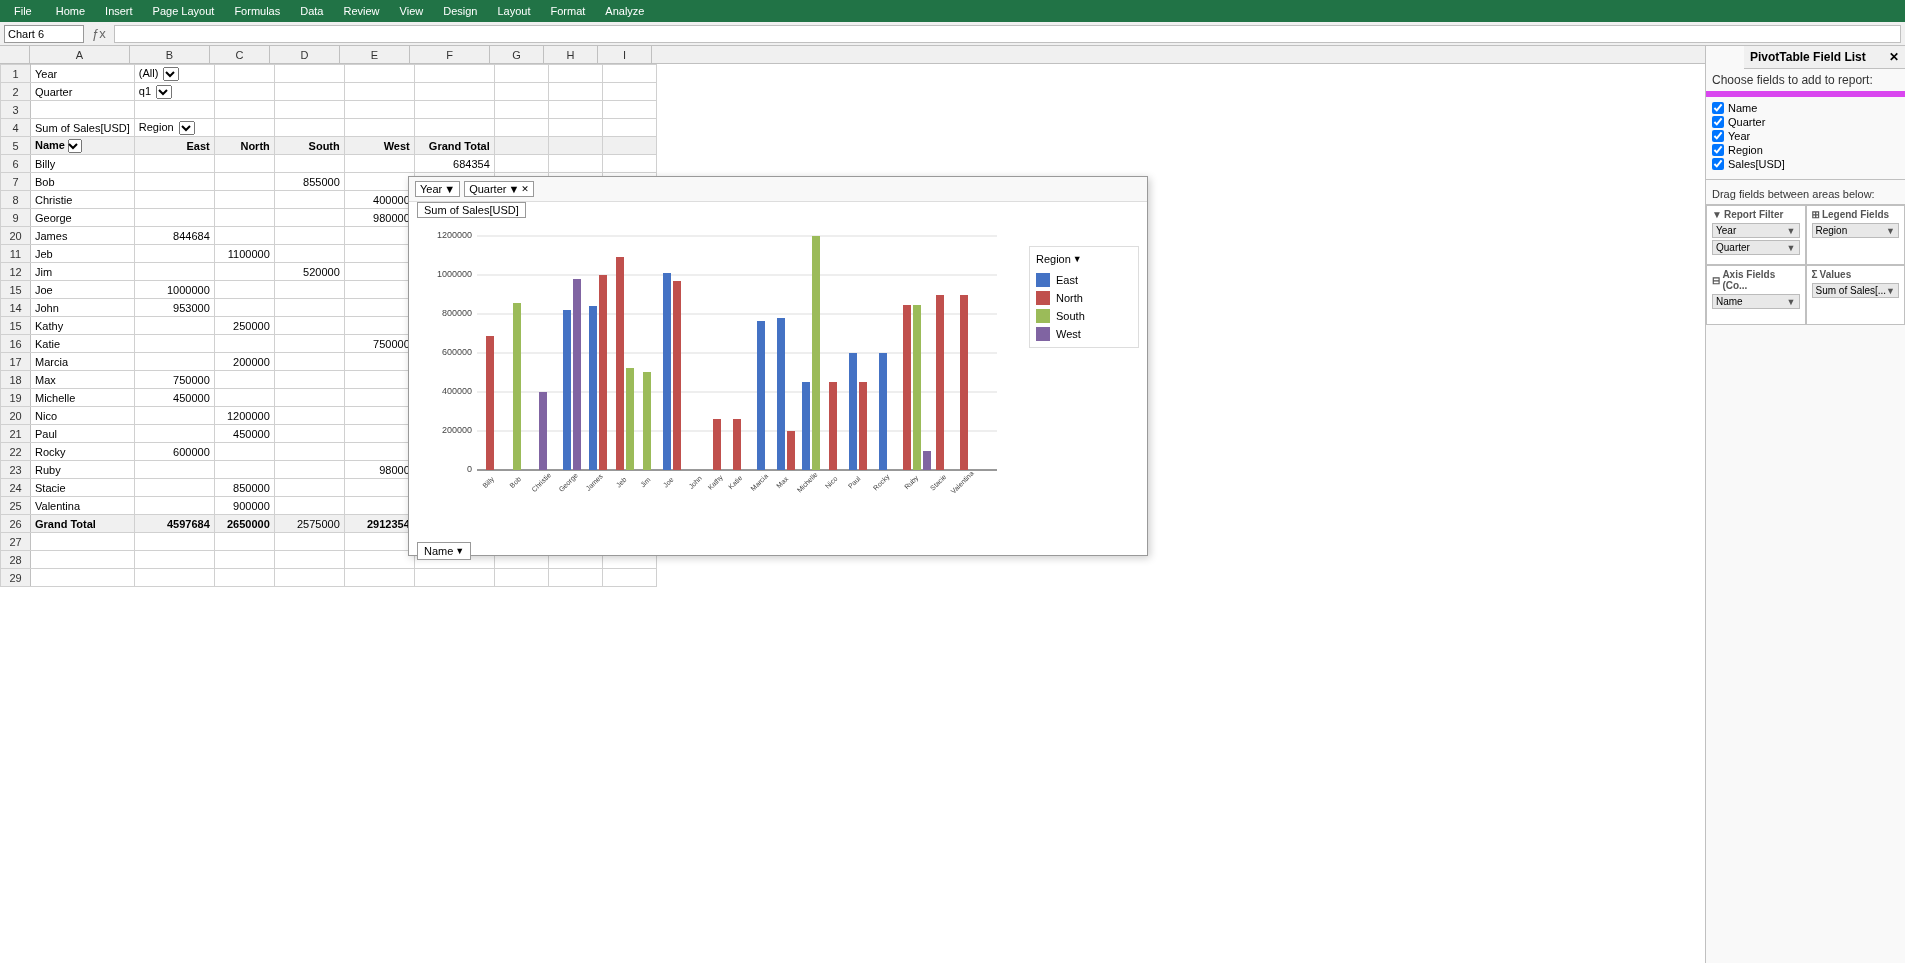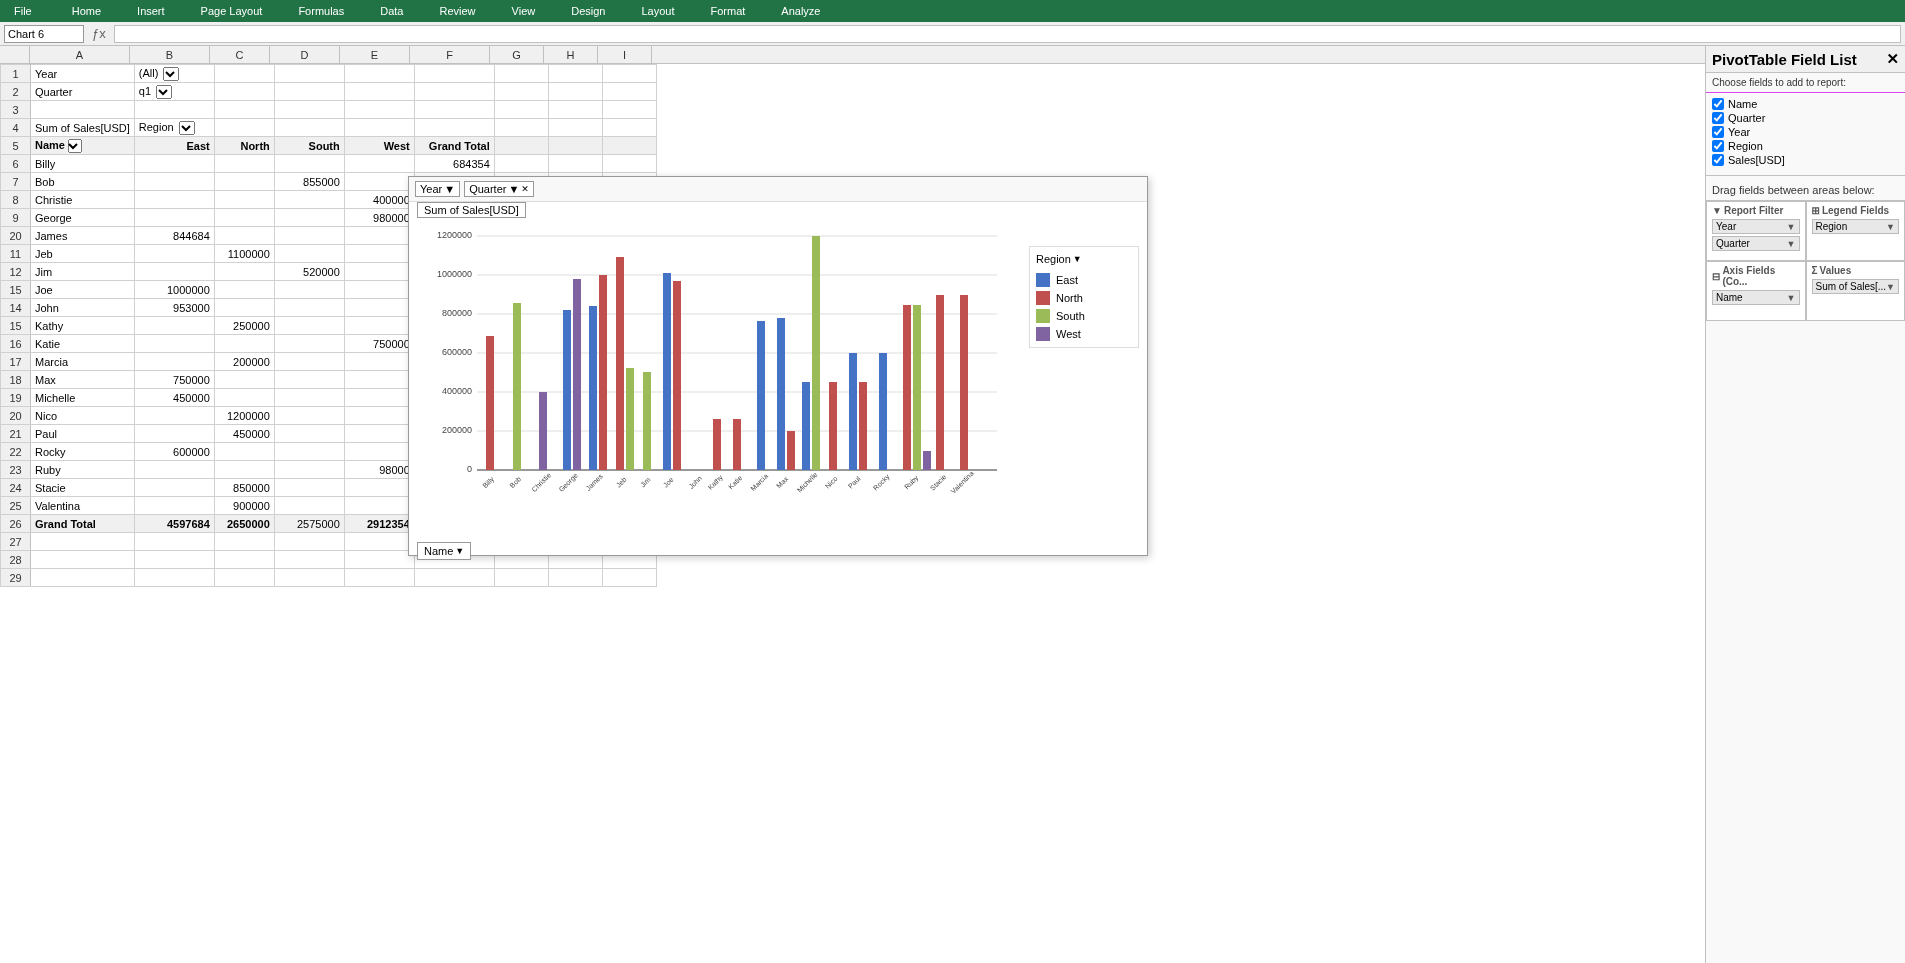--- a/index.html
+++ b/index.html
@@ -1,19 +1,19 @@
 <!DOCTYPE html>
 <html><head>
   <meta charset="utf-8">
   <style>
     * { box-sizing: border-box; margin: 0; padding: 0; }
     body { font-family: 'Segoe UI', Arial, sans-serif; font-size: 11px; background: #fff; overflow: hidden; }
 
     
-    #top-bar { display: flex; align-items: center; height: 22px; background: #217346; color: #fff; font-size: 11px; padding: 0 6px; gap: 28px; }
+    #top-bar { display: flex; align-items: center; height: 22px; background: #217346; color: #fff; font-size: 11px; padding: 0 6px; gap: 12px; }
     #top-bar span { cursor: pointer; padding: 2px 4px; }
 
     
     #formula-bar { display: flex; align-items: center; height: 24px; border-bottom: 1px solid #c0c0c0; background: #f0f0f0; padding: 0 4px; gap: 4px; }
     #name-box { width: 80px; height: 18px; border: 1px solid #999; font-size: 11px; padding: 1px 3px; }
     #formula-icon { color: #666; font-size: 13px; margin: 0 4px; }
     #formula-input { flex: 1; height: 18px; border: none; background: #fff; border: 1px solid #c0c0c0; font-size: 11px; padding: 1px 3px; }
 
     
     #main { display: flex; height: calc(100vh - 46px); }
@@ -65,22 +65,22 @@
     #chart-area { display: flex; padding: 8px; height: calc(100% - 62px); }
     #chart-svg-area { flex: 1; position: relative; }
     #chart-legend { width: 110px; display: flex; flex-direction: column; gap: 4px; padding: 6px; border: 1px solid #ddd; margin-left: 8px; align-self: flex-start; margin-top: 20px; }
     #chart-legend-title { display: flex; align-items: center; gap: 2px; font-size: 11px; margin-bottom: 4px; }
     .legend-item { display: flex; align-items: center; gap: 6px; font-size: 11px; }
     .legend-color { width: 14px; height: 14px; }
     #chart-name-btn { padding: 2px 6px; border: 1px solid #999; background: #fff; font-size: 11px; cursor: pointer; display: flex; align-items: center; gap: 2px; margin-top: 4px; }
 
     
     #right-panel { width: 200px; border-left: 1px solid #c0c0c0; background: #f9f9f9; display: flex; flex-direction: column; font-size: 11px; }
-    #pivot-header { display: flex; align-items: center; justify-content: space-between; padding: 4px 6px; border-bottom: 1px solid #c0c0c0; background: #f0f0f0; font-weight: bold; font-size: 15px; }
-    #pivot-subtitle { padding: 4px 6px; font-size: 10px; color: #333; border-bottom: 1px solid #d946ef; }
+    #pivot-header { display: flex; align-items: center; justify-content: space-between; padding: 4px 6px; border-bottom: 1px solid #c0c0c0; background: #f0f0f0; font-weight: bold; font-size: 12px; margin-left: 38px; }
+    #pivot-subtitle { padding: 4px 6px; font-size: 12px; color: #333; border-bottom: 6px solid #d946ef; }
     #pivot-fields { padding: 4px 6px; }
     .pivot-field-item { display: flex; align-items: center; gap: 4px; padding: 1px 0; }
     .pivot-checkbox { width: 12px; height: 12px; }
     #pivot-divider { border-top: 1px solid #c0c0c0; margin: 4px 0; }
     #pivot-drag-label { padding: 4px 6px; font-size: 11px; color: #333; }
     #pivot-zones { display: grid; grid-template-columns: 1fr 1fr; gap: 0; border-top: 1px solid #c0c0c0; }
     .pivot-zone { border: 1px solid #c0c0c0; padding: 3px 5px; min-height: 60px; background: #fff; }
     .pivot-zone-header { display: flex; align-items: center; gap: 2px; font-size: 10px; color: #555; margin-bottom: 3px; font-weight: bold; }
     .pivot-zone-item { display: flex; align-items: center; justify-content: space-between; background: #e8e8e8; border: 1px solid #bbb; padding: 1px 3px; font-size: 10px; margin-bottom: 2px; }
     .pivot-zone-item-arrow { font-size: 9px; color: #555; }

